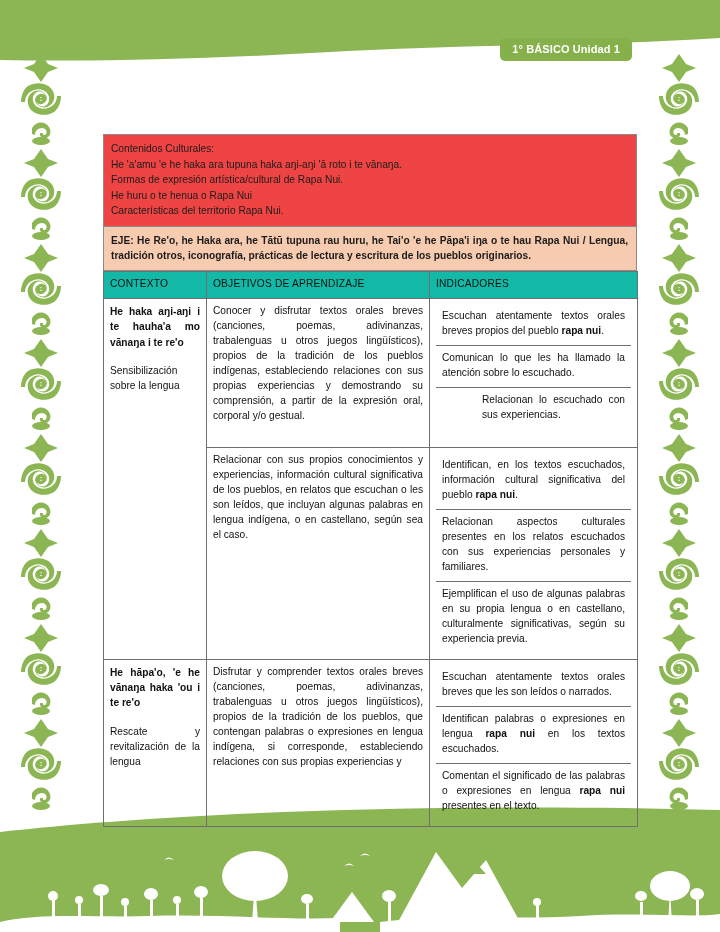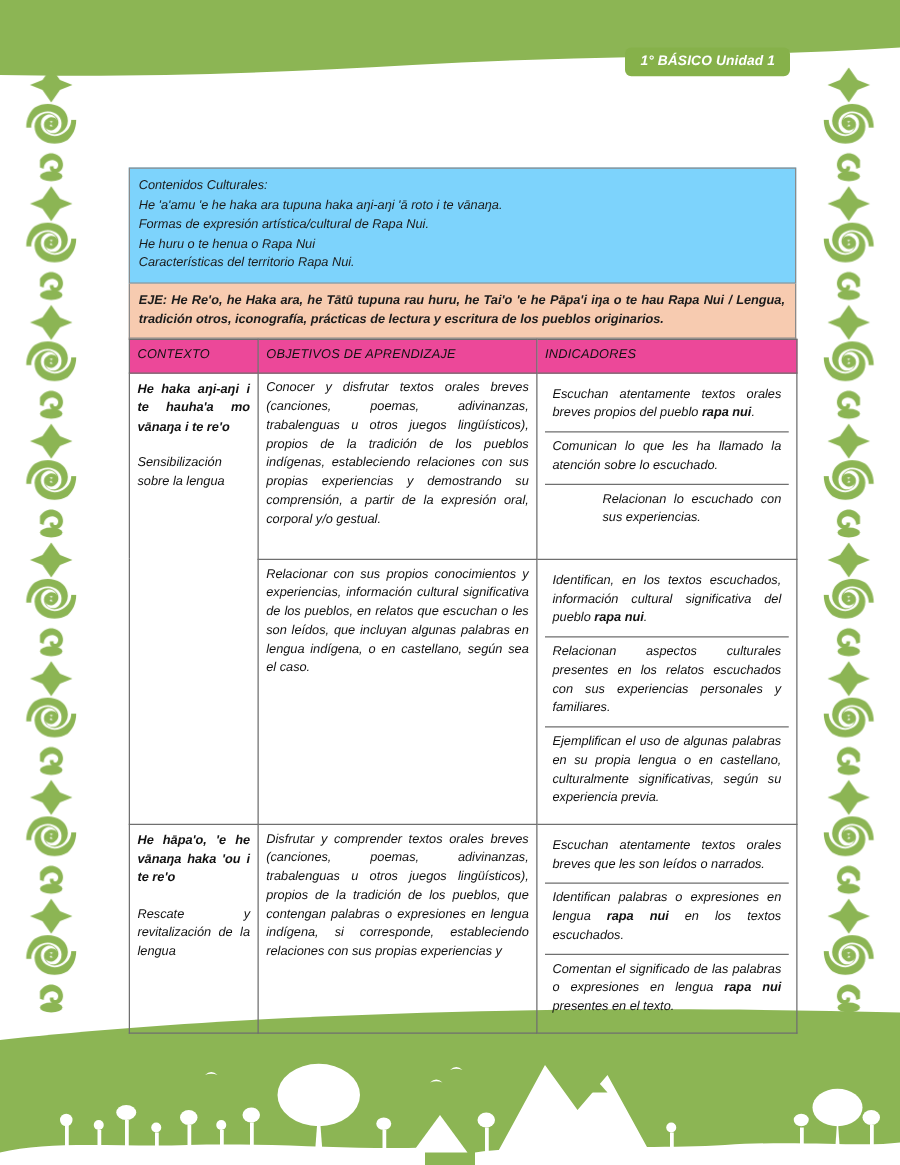--- a/index.html
+++ b/index.html
@@ -15,21 +15,20 @@
     overflow: hidden;
   }
 
   
   .page {
     position: absolute;
     inset: 0;
     width: 720px;
     height: 932px;
     overflow: hidden;
-    font-style: italic;
   }
 
   .top-band {
     position: absolute;
     top: 0; left: 0;
     width: 720px;
     height: 66px;
     pointer-events: none;
   }
 
@@ -71,21 +70,21 @@
   .sheet {
     position: absolute;
     left: 103px;
     top: 134px;
     width: 534px;
     z-index: 5;
   }
 
   .cultural-box {
     border: 1px solid #8a8a8a;
-    background: #7dd3fc;
+    background: #ef4444;
     padding: 6px 7px 7px 7px;
     font-size: 10.2px;
     color: #1b1b1b;
     line-height: 1.52;
   }
   .cultural-box .line { white-space: nowrap; }
 
   .eje-box {
     border: 1px solid #8a8a8a;
     border-top: none;
@@ -114,21 +113,21 @@
   }
   .col-a { width: 103px; }
   .col-b { width: 223px; }
   .col-c { width: 208px; }
 
   th.hdr {
     font-weight: normal;
     font-size: 10.4px;
     text-align: left;
     padding: 5px 6px 6px 6px;
-    background: #ec4899;
+    background: #14b8a6;
     letter-spacing: .2px;
   }
 
   .ctx-title {
     font-weight: bold;
     line-height: 1.5;
     text-align: justify;
   }
   .ctx-sub {
     margin-top: 13px;

